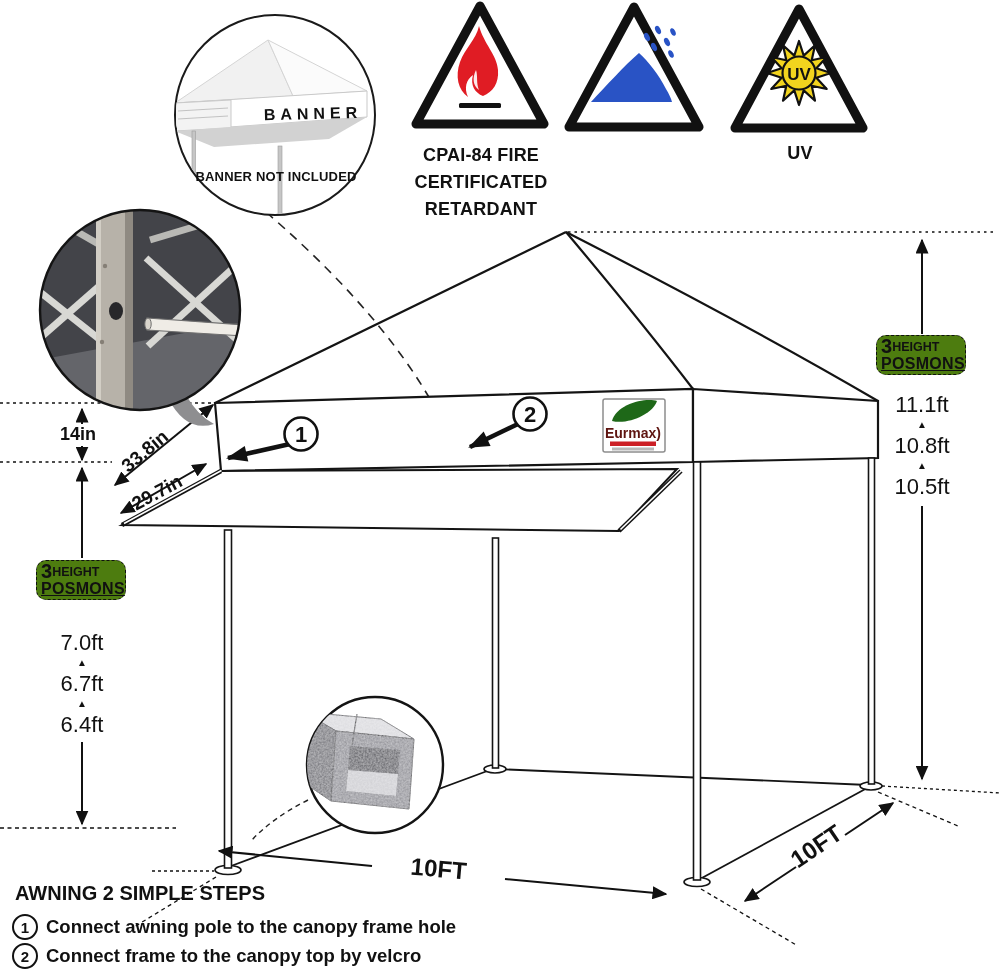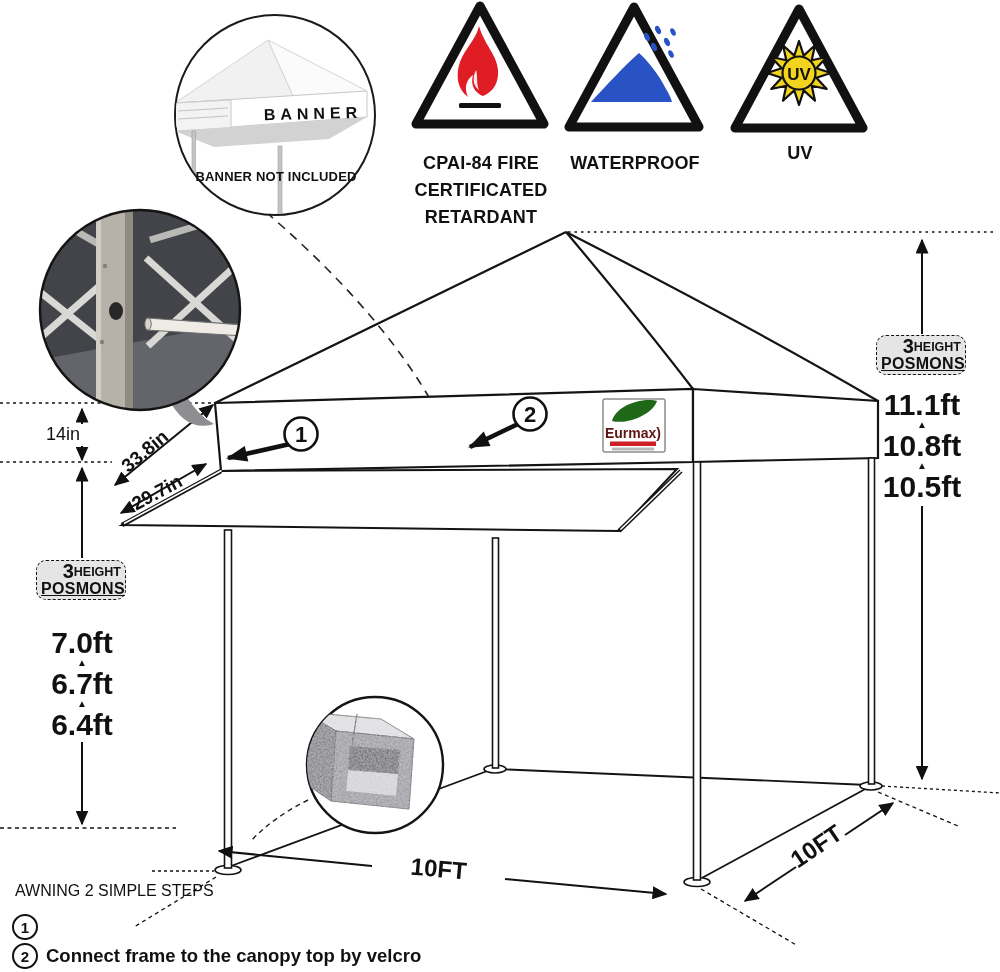--- a/index.html
+++ b/index.html
@@ -3,29 +3,29 @@
 <meta charset="utf-8">
 <style>
   html,body{margin:0;padding:0;background:#fff;}
   #stage{position:relative;width:1000px;height:972px;background:#fff;overflow:hidden;
          font-family:"Liberation Sans",sans-serif;color:#111;}
   #scene{position:absolute;left:0;top:0;z-index:1;}
   .ov{position:absolute;z-index:2;}
   .badge-cap{font-weight:bold;font-size:18px;line-height:27px;text-align:center;letter-spacing:.2px;}
   .banner-word{font-weight:bold;font-size:16px;letter-spacing:5px;text-align:center;transform:rotate(-1.5deg);}
   .banner-cap{font-weight:bold;font-size:13px;text-align:center;letter-spacing:.2px;}
-  .dim-label{font-weight:normal;font-size:18px;}
-  .hbox{border:1.6px dashed #111;border-radius:10px;text-align:right;padding:2px 4px 3px 4px;background:#e5e5e5;}
+  .dim-label{font-weight:bold;font-size:18px;text-align:center;}
+  .hbox{border:1.6px dashed #111;border-radius:10px;text-align:left;padding:2px 4px 3px 4px;background:#4d7c0f;}
   .hbox .l1{font-size:12.5px;font-weight:bold;line-height:17px;white-space:nowrap;}
   .hbox .big{font-size:20px;font-weight:bold;vertical-align:-2px;}
   .hbox .l2{font-size:16px;font-weight:bold;line-height:15px;letter-spacing:.3px;text-decoration:underline;}
   .hstack{text-align:center;}
-  .hval{font-size:30px;font-weight:bold;line-height:25px;}
+  .hval{font-size:22px;font-weight:normal;line-height:25px;}
   .hcaret{font-size:10px;line-height:16px;}
-  .steps-title{font-weight:normal;font-size:16px;}
+  .steps-title{font-weight:bold;font-size:20px;}
   .step-row{display:flex;align-items:center;gap:8px;font-weight:bold;font-size:18.5px;white-space:nowrap;}
   .cnum{display:inline-flex;align-items:center;justify-content:center;width:22px;height:22px;
         border:2px solid #111;border-radius:50%;font-size:15px;font-weight:bold;flex:0 0 auto;}
 </style>
 </head>
 <body>
 
 <div id="stage">
 
 <svg id="scene" width="1000" height="972" viewBox="0 0 1000 972">
@@ -197,41 +197,38 @@
   </g>
 </svg>
 
 <svg class="ov" style="left:410px;top:0" width="140" height="130" viewBox="0 0 140 130">
   <path d="M70,6 L134,124 L6,124 Z" fill="#fff" stroke="#111" stroke-width="9" stroke-linejoin="round"></path>
   <path d="M69,26 C66,40 55,48 50,62 C45,76 48,90 58,97 C54,88 56,80 63,75 C60,85 65,93 73,96
            C83,92 89,83 88,70 C87,55 74,44 69,26 Z" fill="#e01c24"></path>
   <path d="M66,70 C62,78 63,86 69,90 C66,83 68,76 66,70 Z" fill="#fff" opacity="0.9"></path>
   <rect x="49" y="103" width="42" height="5" rx="1.5" fill="#111"></rect>
 </svg>
-<div class="ov badge-cap" style="left:398px;top:150px;width:166px">
+<div class="ov badge-cap" style="left:398px;top:142px;width:166px">
   <div>CPAI-84 FIRE</div>
   <div>CERTIFICATED</div>
   <div>RETARDANT</div>
 </div>
 
 <svg class="ov" style="left:563px;top:1px" width="142" height="132" viewBox="0 0 142 132">
   <path d="M71,6 L136,126 L6,126 Z" fill="#fff" stroke="#111" stroke-width="9" stroke-linejoin="round"></path>
   <path d="M28,101 C42,86 62,64 76,52 C85,60 96,74 103,88 C106,93 108,97 109,101 Z" fill="#2953c5"></path>
   <g fill="#2953c5">
     <ellipse cx="84" cy="36" rx="2.6" ry="4.4" transform="rotate(-25 84 36)"></ellipse>
     <ellipse cx="95" cy="29" rx="2.6" ry="4.4" transform="rotate(-25 95 29)"></ellipse>
     <ellipse cx="91" cy="46" rx="2.6" ry="4.4" transform="rotate(-25 91 46)"></ellipse>
     <ellipse cx="104" cy="41" rx="2.6" ry="4.4" transform="rotate(-25 104 41)"></ellipse>
     <ellipse cx="110" cy="31" rx="2.4" ry="4" transform="rotate(-25 110 31)"></ellipse>
     <ellipse cx="108" cy="53" rx="2.4" ry="4" transform="rotate(-25 108 53)"></ellipse>
   </g>
 </svg>
-<div class="ov badge-cap" style="left:540px;top:150px;width:190px">
-  <div>WATERPROOF</div>
-</div>
 
 <svg class="ov" style="left:729px;top:3px" width="140" height="131" viewBox="0 0 140 131">
   <path d="M70,6 L134,125 L6,125 Z" fill="#fff" stroke="#111" stroke-width="9" stroke-linejoin="round"></path>
   <path d="M102,70 L87.4,74.7 L97.7,86 L82.7,82.7 L86,97.7 L74.7,87.4 L70,102 L65.3,87.4 L54,97.7
            L57.3,82.7 L42.3,86 L52.6,74.7 L38,70 L52.6,65.3 L42.3,54 L57.3,57.3 L54,42.3 L65.3,52.6
            L70,38 L74.7,52.6 L86,42.3 L82.7,57.3 L97.7,54 L87.4,65.3 Z" stroke="#111" stroke-width="2.2" stroke-linejoin="round" fill="#f2d41e"></path>
   <circle cx="70" cy="70" r="16.5" stroke="#111" stroke-width="2.2" fill="#f2d41e"></circle>
   <text x="70" y="76.5" text-anchor="middle" font-size="17" font-weight="bold" fill="#111">UV</text>
 </svg>
 <div class="ov badge-cap" style="left:719px;top:140px;width:162px">
@@ -263,19 +260,20 @@
   <div class="hval">11.1ft</div>
   <div class="hcaret">▲</div>
   <div class="hval">10.8ft</div>
   <div class="hcaret">▲</div>
   <div class="hval">10.5ft</div>
 </div>
 
 <div class="ov steps-title" style="left:15px;top:882px">AWNING 2 SIMPLE STEPS</div>
 <div class="ov step-row" style="left:12px;top:914px">
   <span class="cnum">1</span>
+  <span>Connect awning pole to the canopy frame hole</span>
 </div>
 <div class="ov step-row" style="left:12px;top:943px">
   <span class="cnum">2</span>
   <span>Connect frame to the canopy top by velcro</span>
 </div>
 
 </div>
 
 </body></html>

